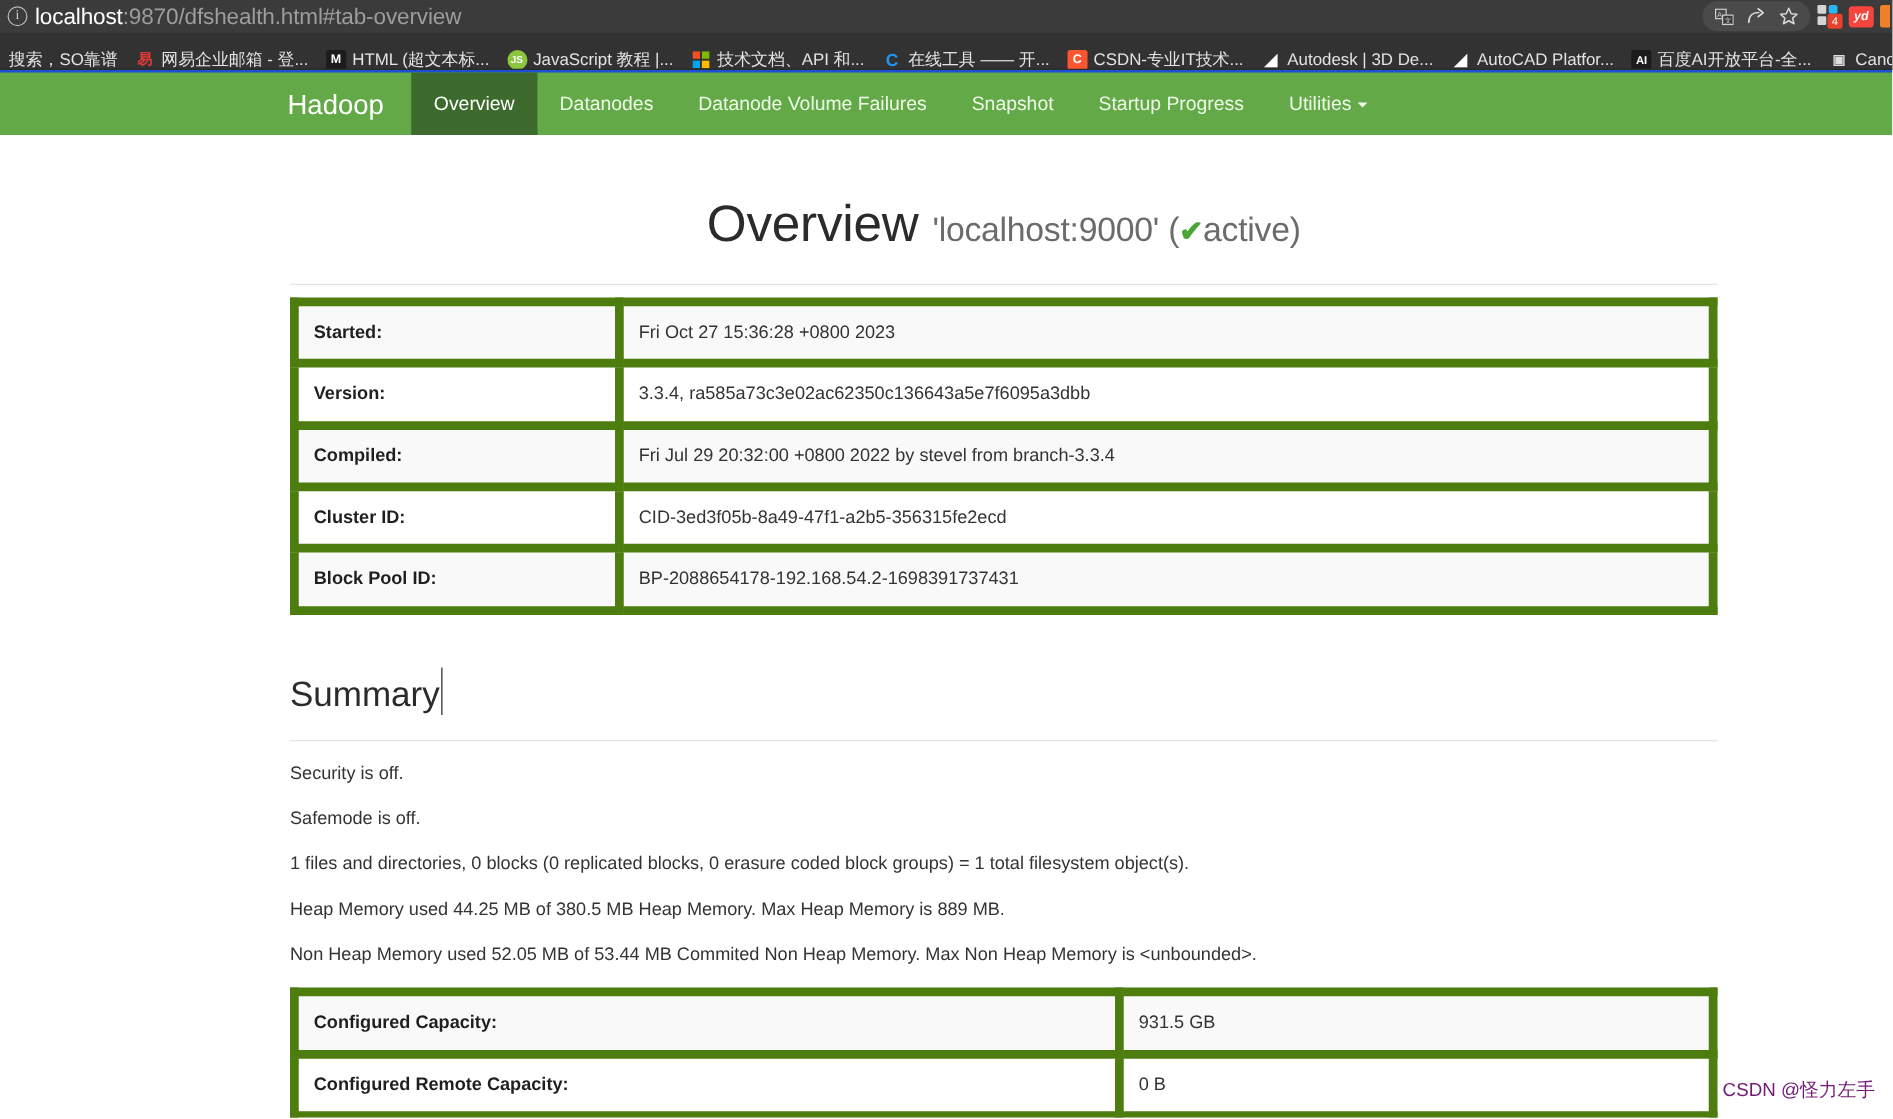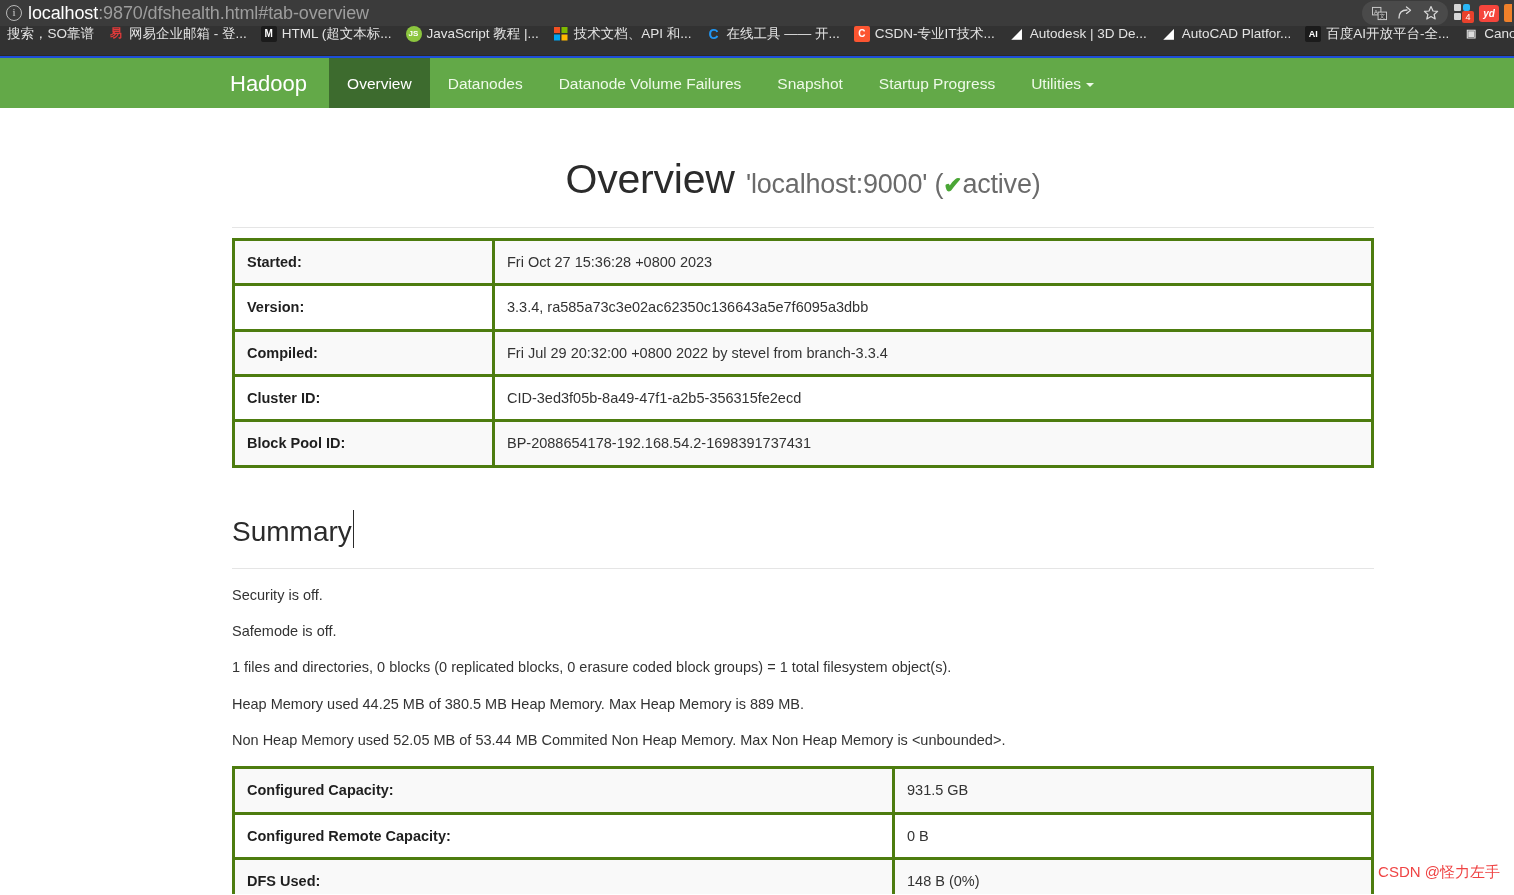--- a/index.html
+++ b/index.html
@@ -102,21 +102,21 @@
   .bookmarks-row {
     height: 30px;
     background: #323232;
     display: flex;
     align-items: center;
     overflow: hidden;
     border-bottom: 1px solid #2a2a2a;
   }
   .bm {
     display: flex;
-    align-items: flex-start;
+    align-items: flex-end;
     gap: 5px;
     padding: 0 7px;
     height: 30px;
     color: #e3e3e3;
     font-size: 13.5px;
     white-space: nowrap;
     flex: 0 0 auto;
   }
   .bm-ico {
     width: 16px; height: 16px;
@@ -205,21 +205,21 @@
     margin: 24px 0 0 0;
   }
 
   table.info {
     width: 100%;
     border-collapse: collapse;
     margin-top: 10px;
     font-size: 14.5px;
   }
   table.info td {
-    border: 3px solid #4d7c0f;
+    border: 7px solid #4d7c0f;
     padding: 11px 12px;
     color: #333333;
     line-height: 1.4;
   }
   table.info tr:nth-child(odd) td { background: #f9f9f9; }
   table.info tr:nth-child(even) td { background: #ffffff; }
   table.info td.k {
     font-weight: bold;
     color: #1f1f1f;
     width: 260px;
@@ -252,21 +252,21 @@
     font-size: 14.5px;
     color: #333333;
     margin: 16px 0 0 0;
     line-height: 1.4;
   }
 
   .watermark {
     position: absolute;
     right: 14px;
     bottom: 12px;
-    color: #ef4444;
+    color: #701a75;
     font-size: 15px;
     z-index: 5;
     pointer-events: none;
   }
   .page-wrap { position: relative; }
 </style>
 </head>
 <body>
 
 <div class="page-wrap">

